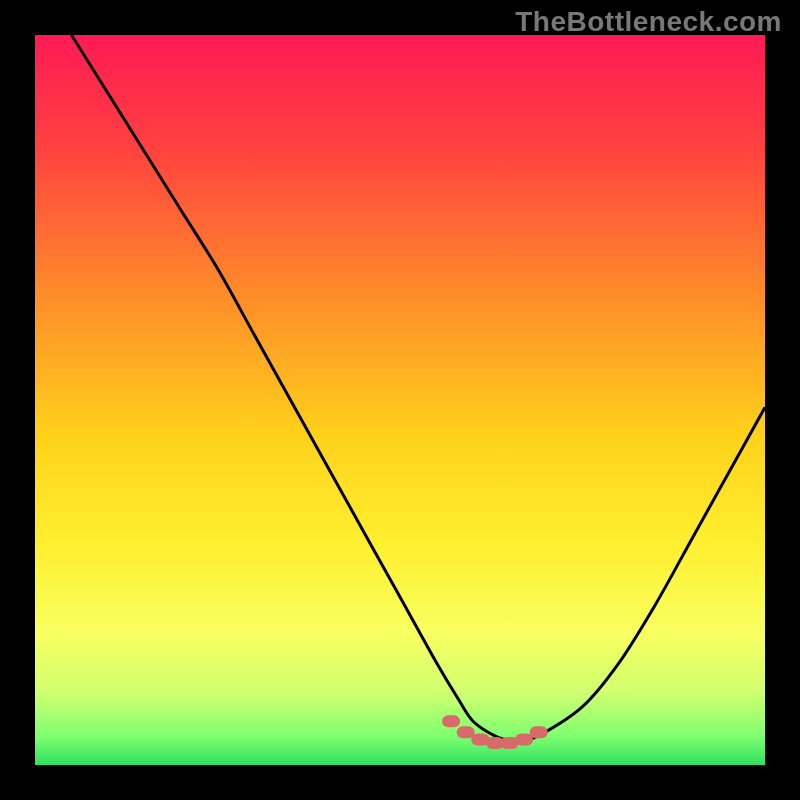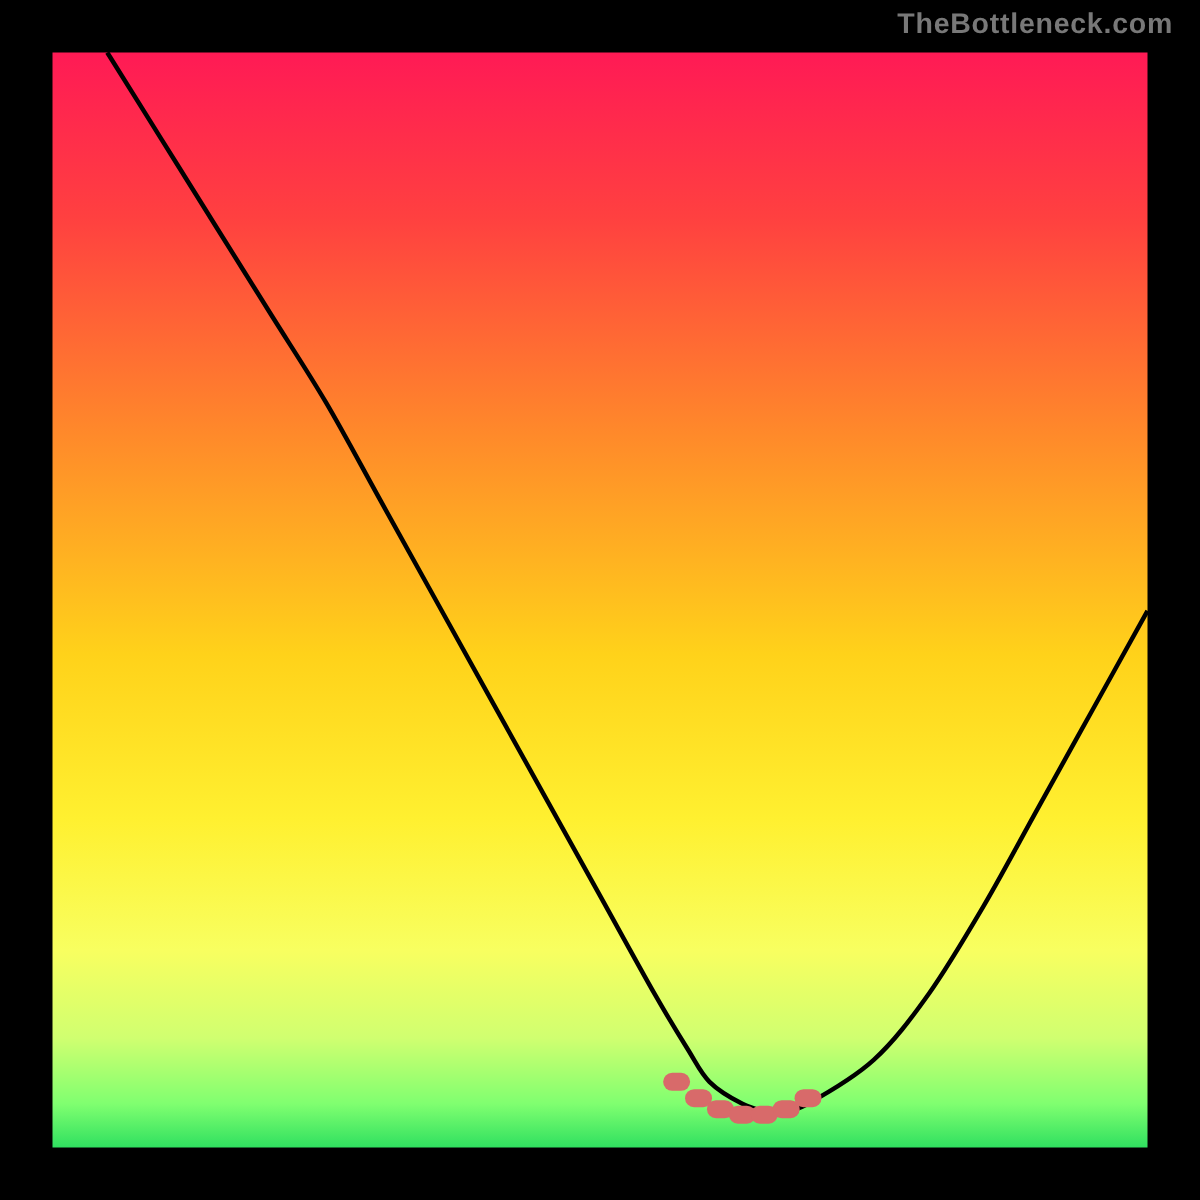--- a/index.html
+++ b/index.html
@@ -1,17 +1,17 @@
 <!DOCTYPE html>
 <html><head>
 <meta charset="utf-8">
 <style>
   html,body{margin:0;padding:0;width:800px;height:800px;overflow:hidden;background:#000;}
   .wrap{position:relative;width:800px;height:800px;}
-  .watermark{position:absolute;top:6px;right:18px;font-family:Arial,Helvetica,sans-serif;font-size:19px;font-weight:bold;color:#787878;letter-spacing:0.5px;}
+  .watermark{position:absolute;top:6px;right:18px;font-family:Arial,Helvetica,sans-serif;font-size:28px;font-weight:bold;color:#787878;letter-spacing:0.5px;}
   svg{display:block;}
 </style>
 </head>
 <body>
 <div class="wrap">
 
 <div class="watermark">TheBottleneck.com</div>
 
 <svg id="chart-svg" width="800" height="800" viewBox="0 0 800 800">
   <defs>

